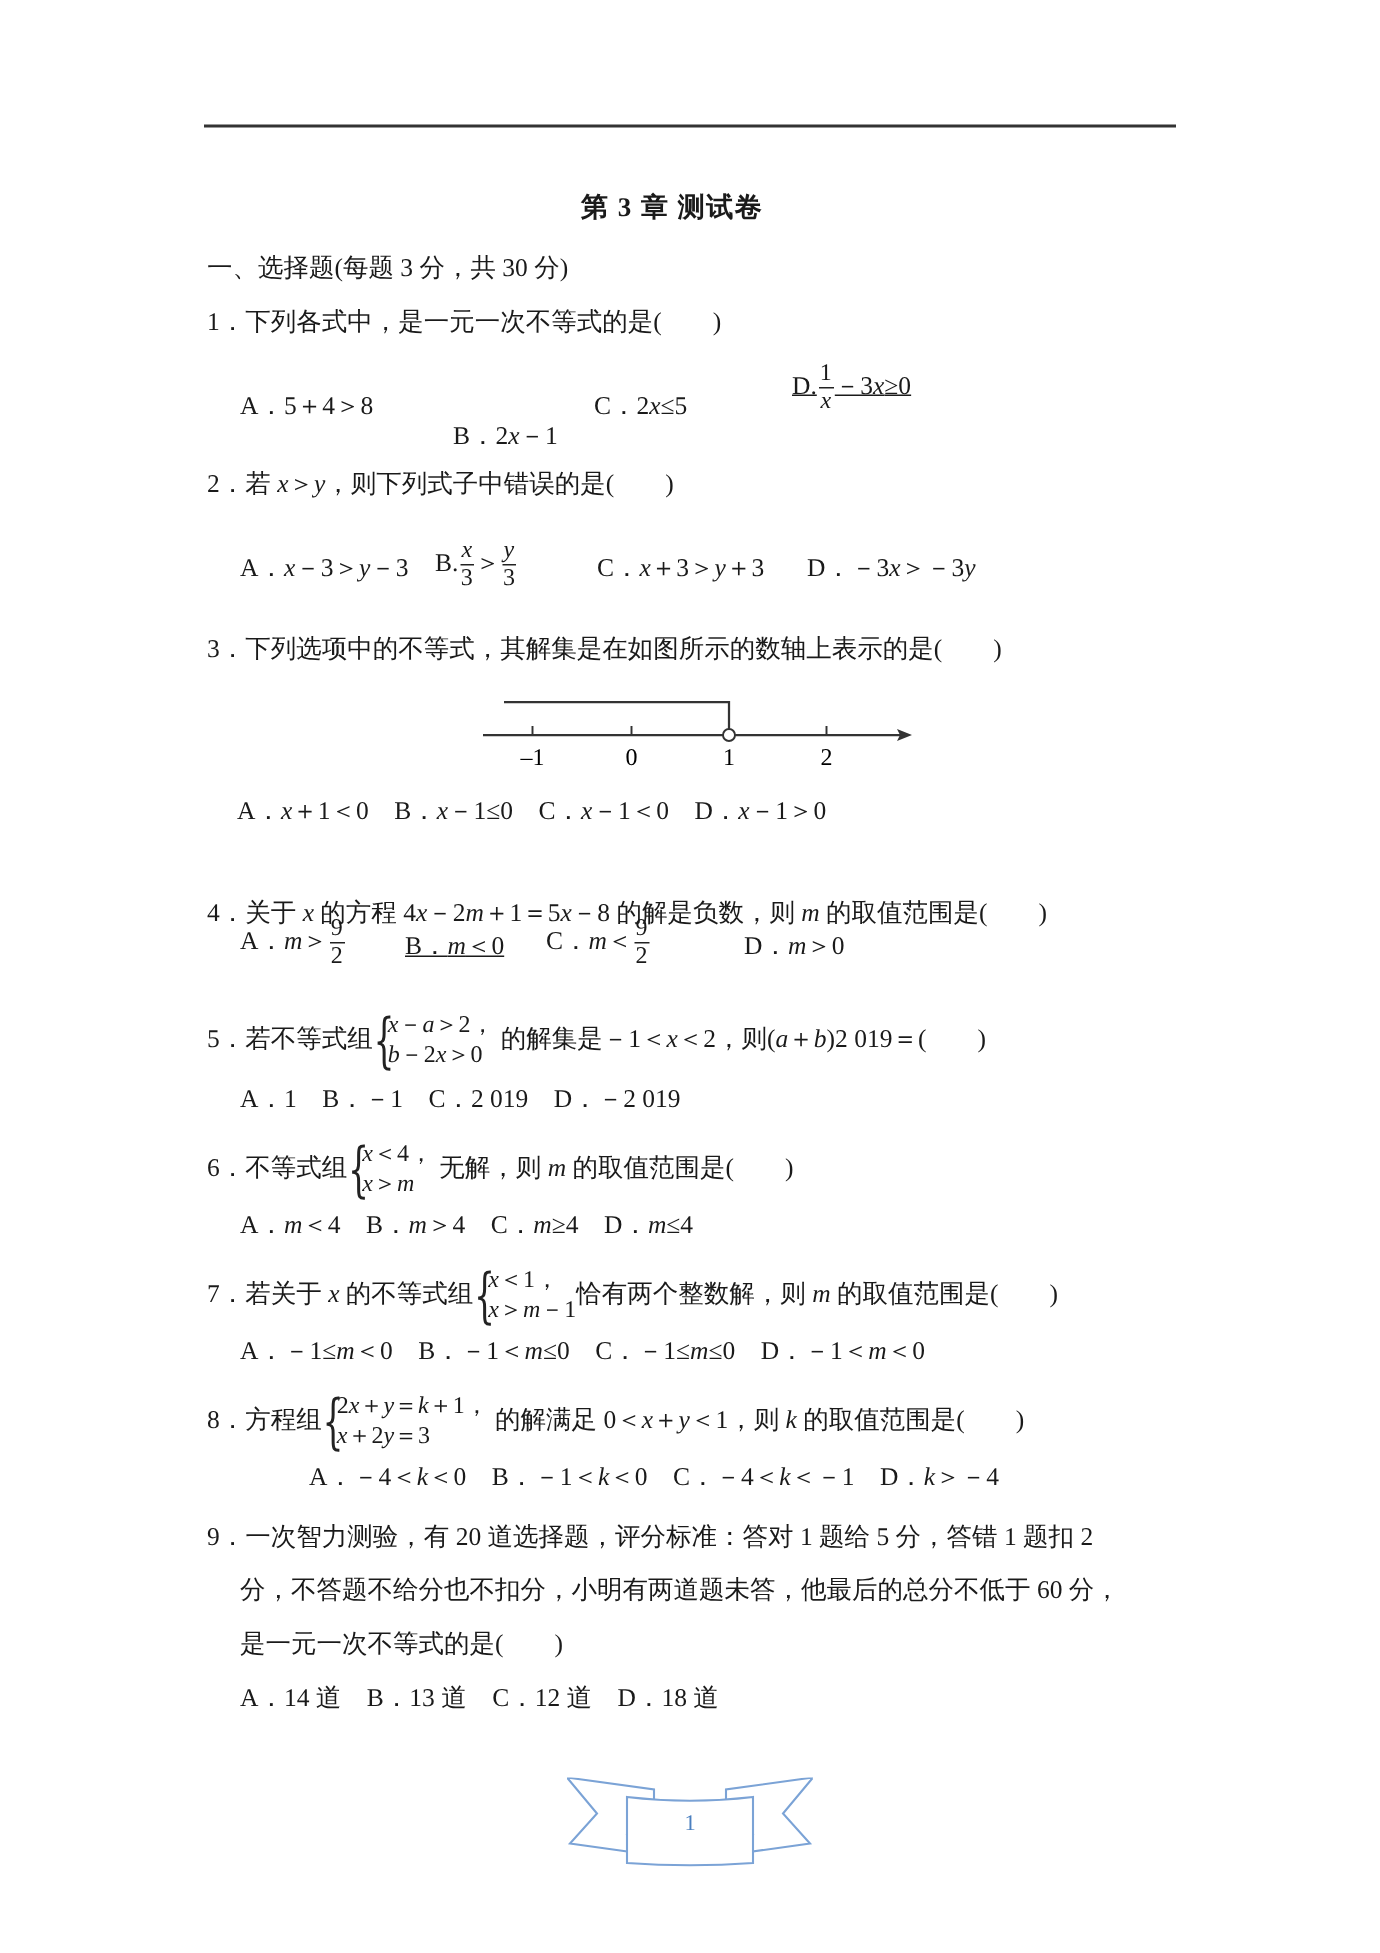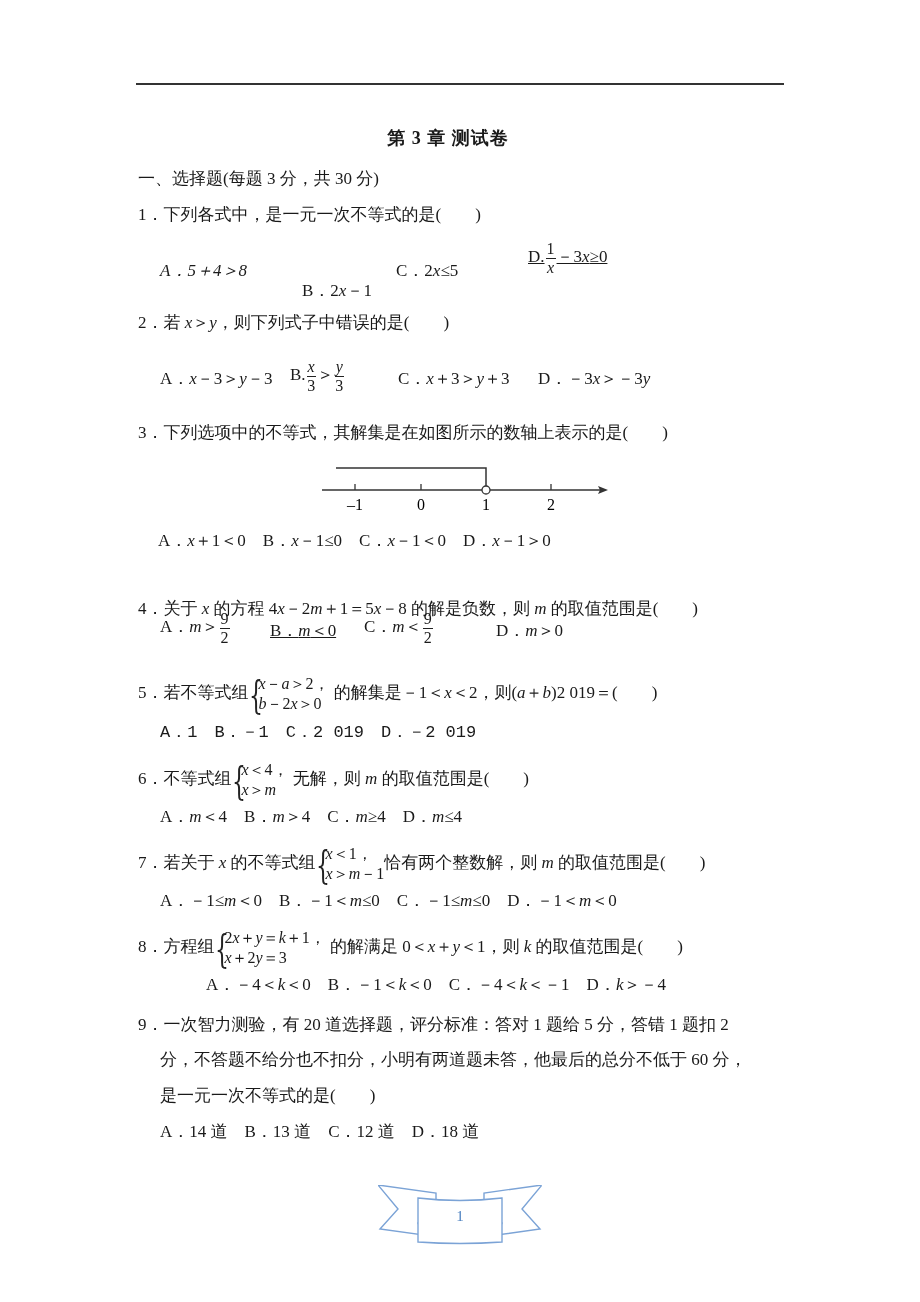--- a/index.html
+++ b/index.html
@@ -22,21 +22,21 @@
   </style>
 </head>
 <body>
 
 <div>
   <div class="rule"></div>
   <div class="title">第 3 章  测试卷</div>
   <div class="line" style="top:168px;">一、选择题(每题 3 分，共 30 分)</div>
 
   <div class="line" style="top:204px;">1．下列各式中，是一元一次不等式的是(　　)</div>
-  <div class="opt" style="left:160px;top:260px;font-style:italic;">A．5＋4＞8</div>
+  <div class="opt" style="left:160px;top:260px;">A．5＋4＞8</div>
   <div class="opt" style="left:302px;top:260px;margin-top:20px;">B．2<i class="v">x</i>－1</div>
   <div class="opt" style="left:396px;top:260px;">C．2<i class="v">x</i>≤5</div>
   <div class="opt" style="left:528px;top:240px;text-decoration:underline;">D.<span class="frac"><span class="num">1</span><span class="den"><i class="v">x</i></span></span>－3<i class="v">x</i>≥0</div>
 
   <div class="line" style="top:312px;">2．若 <i class="v">x</i>＞<i class="v">y</i>，则下列式子中错误的是(　　)</div>
   <div class="opt" style="left:160px;top:368px;text-align:center;">A．<i class="v">x</i>－3＞<i class="v">y</i>－3</div>
   <div class="opt" style="left:290px;top:358px;">B.<span class="frac"><span class="num"><i class="v">x</i></span><span class="den">3</span></span>＞<span class="frac"><span class="num"><i class="v">y</i></span><span class="den">3</span></span></div>
   <div class="opt" style="left:398px;top:368px;">C．<i class="v">x</i>＋3＞<i class="v">y</i>＋3</div>
   <div class="opt" style="left:538px;top:368px;">D．－3<i class="v">x</i>＞－3<i class="v">y</i></div>
 
@@ -56,21 +56,21 @@
   </svg>
   <div class="opt" style="left:158px;top:530px;">A．<i class="v">x</i>＋1＜0　B．<i class="v">x</i>－1≤0　C．<i class="v">x</i>－1＜0　D．<i class="v">x</i>－1＞0</div>
 
   <div class="line" style="top:566px;margin-top:32px;">4．关于 <i class="v">x</i> 的方程 4<i class="v">x</i>－2<i class="v">m</i>＋1＝5<i class="v">x</i>－8 的解是负数，则 <i class="v">m</i> 的取值范围是(　　)</div>
   <div class="opt" style="left:160px;top:610px;">A．<i class="v">m</i>＞<span class="frac"><span class="num">9</span><span class="den">2</span></span></div>
   <div class="opt" style="left:270px;top:620px;text-decoration:underline;">B．<i class="v">m</i>＜0</div>
   <div class="opt" style="left:364px;top:610px;">C．<i class="v">m</i>＜<span class="frac"><span class="num">9</span><span class="den">2</span></span></div>
   <div class="opt" style="left:496px;top:620px;">D．<i class="v">m</i>＞0</div>
 
   <div class="line" style="top:674px;">5．若不等式组<span class="sys"><span class="brace">{</span><span class="r"><i class="v">x</i>－<i class="v">a</i>＞2，</span><span class="r"><i class="v">b</i>－2<i class="v">x</i>＞0</span></span> 的解集是－1＜<i class="v">x</i>＜2，则(<i class="v">a</i>＋<i class="v">b</i>)2 019＝(　　)</div>
-  <div class="opt" style="left:160px;top:722px;font-family:Liberation Mono, monospace;">A．1　B．－1　C．2 019　D．－2 019</div>
+  <div class="opt" style="left:160px;top:722px;">A．1　B．－1　C．2 019　D．－2 019</div>
 
   <div class="line" style="top:760px;">6．不等式组<span class="sys"><span class="brace">{</span><span class="r"><i class="v">x</i>＜4，</span><span class="r"><i class="v">x</i>＞<i class="v">m</i></span></span> 无解，则 <i class="v">m</i> 的取值范围是(　　)</div>
   <div class="opt" style="left:160px;top:806px;">A．<i class="v">m</i>＜4　B．<i class="v">m</i>＞4　C．<i class="v">m</i>≥4　D．<i class="v">m</i>≤4</div>
 
   <div class="line" style="top:844px;">7．若关于 <i class="v">x</i> 的不等式组<span class="sys"><span class="brace">{</span><span class="r"><i class="v">x</i>＜1，</span><span class="r"><i class="v">x</i>＞<i class="v">m</i>－1</span></span>恰有两个整数解，则 <i class="v">m</i> 的取值范围是(　　)</div>
   <div class="opt" style="left:160px;top:890px;">A．－1≤<i class="v">m</i>＜0　B．－1＜<i class="v">m</i>≤0　C．－1≤<i class="v">m</i>≤0　D．－1＜<i class="v">m</i>＜0</div>
 
   <div class="line" style="top:928px;">8．方程组<span class="sys"><span class="brace">{</span><span class="r">2<i class="v">x</i>＋<i class="v">y</i>＝<i class="v">k</i>＋1，</span><span class="r"><i class="v">x</i>＋2<i class="v">y</i>＝3</span></span> 的解满足 0＜<i class="v">x</i>＋<i class="v">y</i>＜1，则 <i class="v">k</i> 的取值范围是(　　)</div>
   <div class="opt" style="left:160px;top:974px;margin-left:46px;">A．－4＜<i class="v">k</i>＜0　B．－1＜<i class="v">k</i>＜0　C．－4＜<i class="v">k</i>＜－1　D．<i class="v">k</i>＞－4</div>
 

